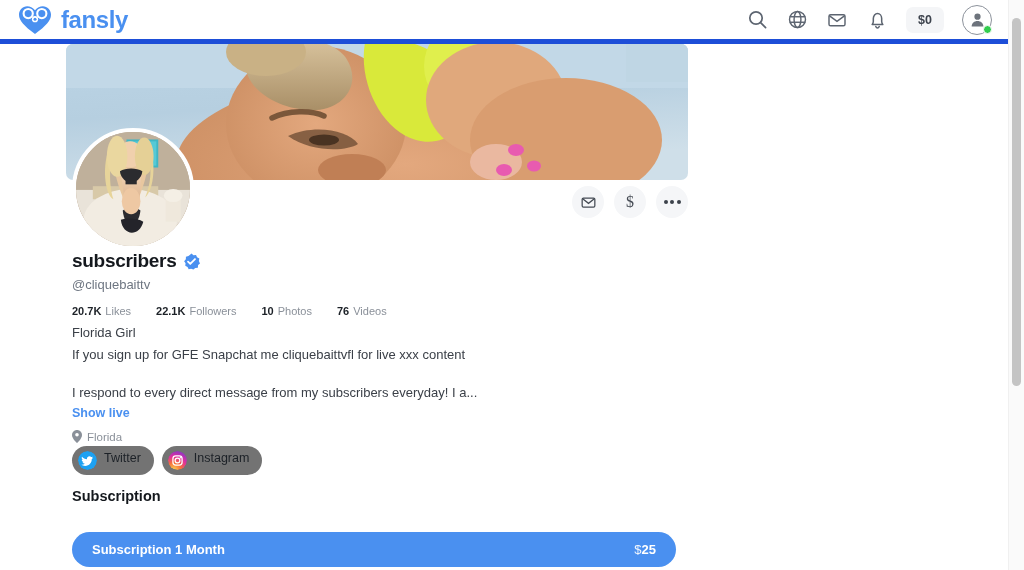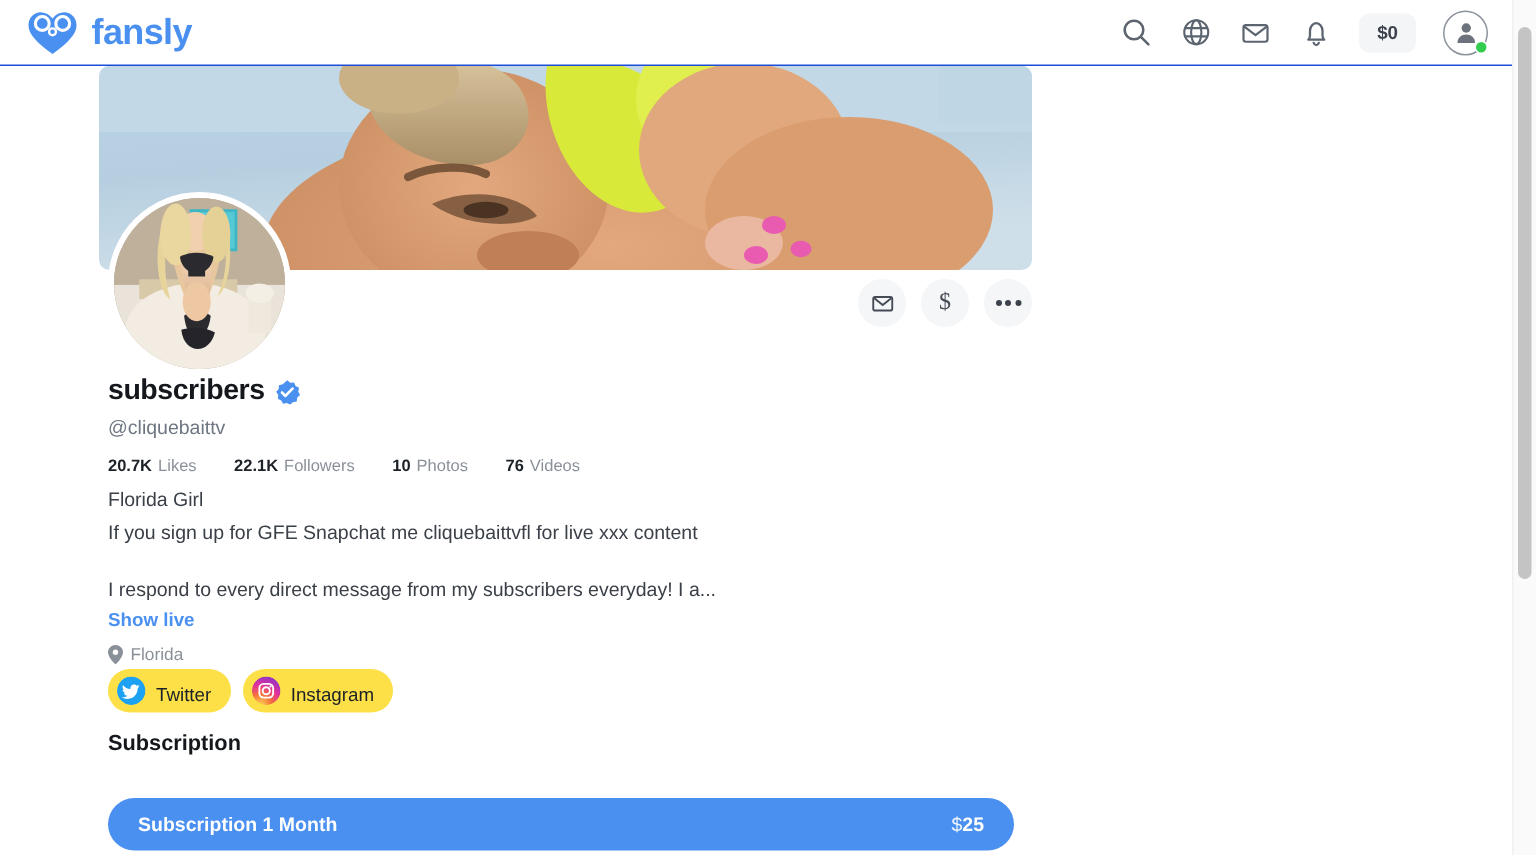--- a/index.html
+++ b/index.html
@@ -13,21 +13,21 @@
     position: relative;
     width: 1024px; height: 570px;
     background: #ffffff;
   }
 
   
   .header {
     position: absolute; top: 0; left: 0;
     width: 1008px; height: 44px;
     background: #ffffff;
-    border-bottom: 1px solid #1d4ed8;
+    border-bottom: 5px solid #1d4ed8;
     display: flex; align-items: center;
   }
   .brand {
     display: flex; align-items: center;
     margin-left: 18px; gap: 9px;
   }
   .logo-mark { width: 34px; height: 30px; display: block; }
   .brand-name {
     font-size: 24px; font-weight: bold;
     color: #4a90f0; letter-spacing: -0.4px;
@@ -157,22 +157,22 @@
     margin-top: 10px; color: #8a9099; font-size: 11.5px;
   }
   .pin { width: 10px; height: 13px; display: block; }
 
   
   .socials {
     position: absolute; top: 402px; left: 72px;
     display: flex; gap: 8px;
   }
   .social-chip {
-    display: flex; align-items: flex-end; gap: 7px;
-    background: #fde047; border-radius: 16px;
+    display: flex; align-items: flex-start; gap: 7px;
+    background: #737373; border-radius: 16px;
     padding: 5px 13px 5px 6px;
     font-size: 12.5px; color: #1c2127;
     cursor: pointer;
   }
   .sicon { width: 19px; height: 19px; border-radius: 50%; display: block; }
 
   
   .sub-section { position: absolute; top: 444px; left: 72px; width: 604px; }
   .sub-title {
     font-size: 14.5px; font-weight: bold; color: #14181d;

